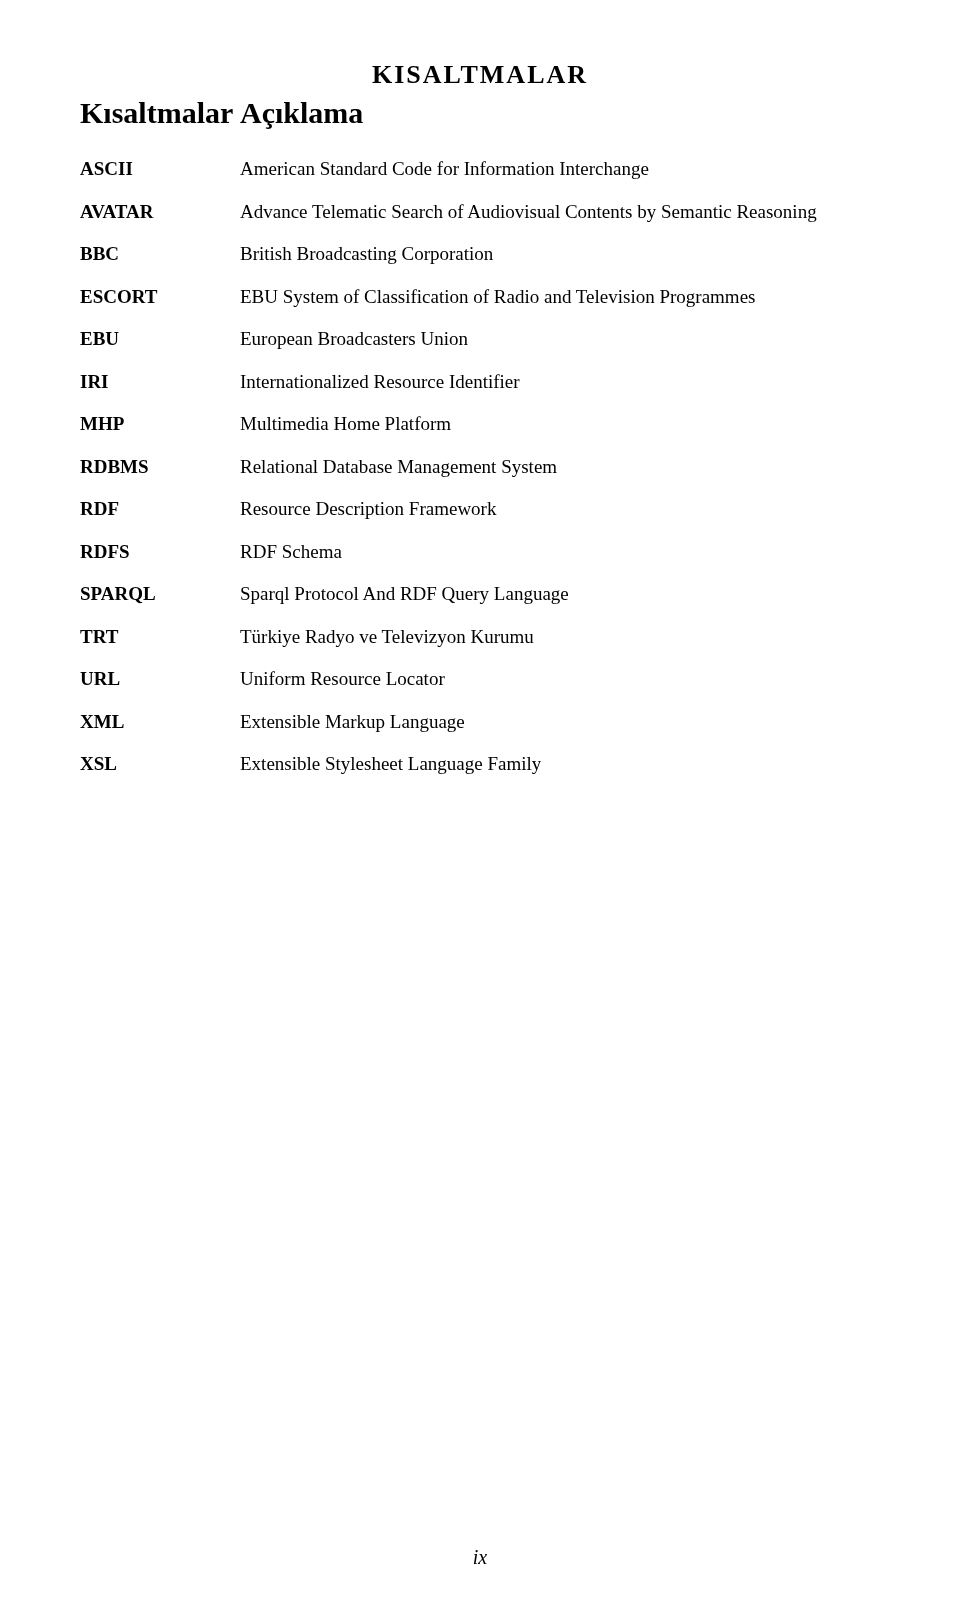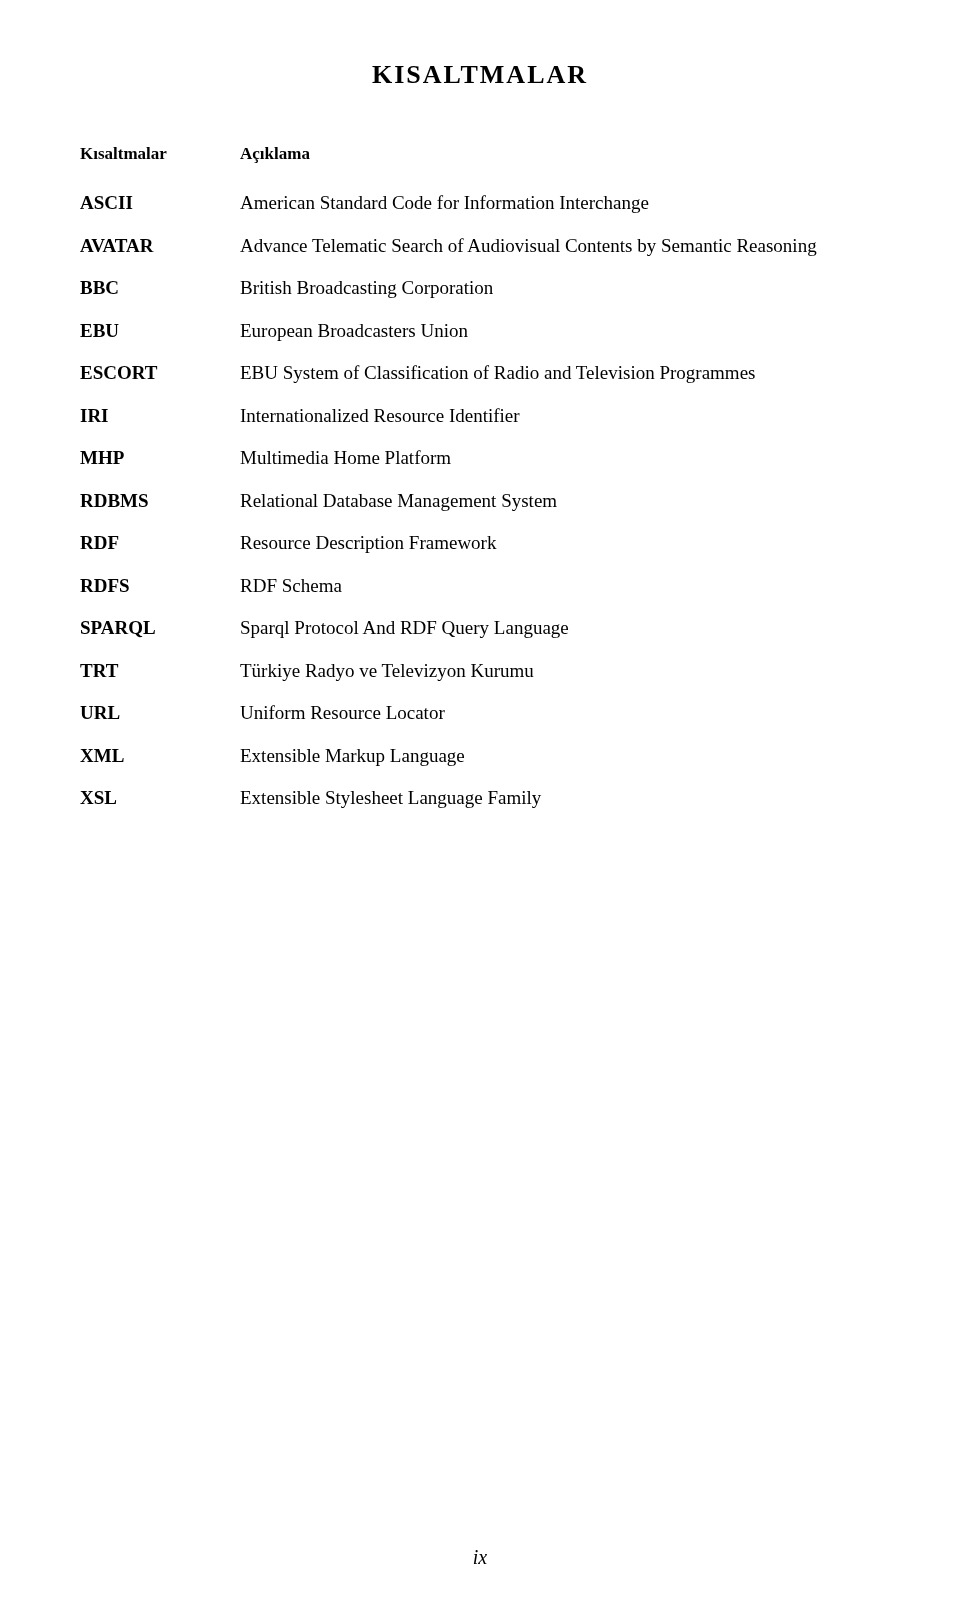--- a/index.html
+++ b/index.html
@@ -21,31 +21,30 @@
       min-height: 1619px;
       padding: 60px 80px 80px 80px;
       position: relative;
     }
 
     .page-title {
       text-align: center;
       font-size: 26px;
       font-weight: bold;
       letter-spacing: 2px;
-      margin-bottom: 48px;
       font-family: "Times New Roman", Times, serif;
     }
 
     .abbreviations-table {
       width: 100%;
       border-collapse: collapse;
     }
 
     .abbreviations-table thead tr th {
-      font-size: 17px;
+      font-size: 30px;
       font-weight: bold;
       text-align: left;
       padding: 6px 0 18px 0;
       font-family: "Times New Roman", Times, serif;
       margin-top: 48px;
     }
 
     .abbreviations-table thead tr th:first-child {
       width: 160px;
     }
@@ -96,26 +95,26 @@
         </tr>
         <tr>
           <td>AVATAR</td>
           <td>Advance Telematic Search of Audiovisual Contents by Semantic Reasoning</td>
         </tr>
         <tr>
           <td>BBC</td>
           <td>British Broadcasting Corporation</td>
         </tr>
         <tr>
+          <td>ESCORT</td>
+          <td>EBU System of Classification of Radio and Television Programmes</td>
+        </tr>
+        <tr>
           <td>EBU</td>
           <td>European Broadcasters Union</td>
-        </tr>
-        <tr>
-          <td>ESCORT</td>
-          <td>EBU System of Classification of Radio and Television Programmes</td>
         </tr>
         <tr>
           <td>IRI</td>
           <td>Internationalized Resource Identifier</td>
         </tr>
         <tr>
           <td>MHP</td>
           <td>Multimedia Home Platform</td>
         </tr>
         <tr>

